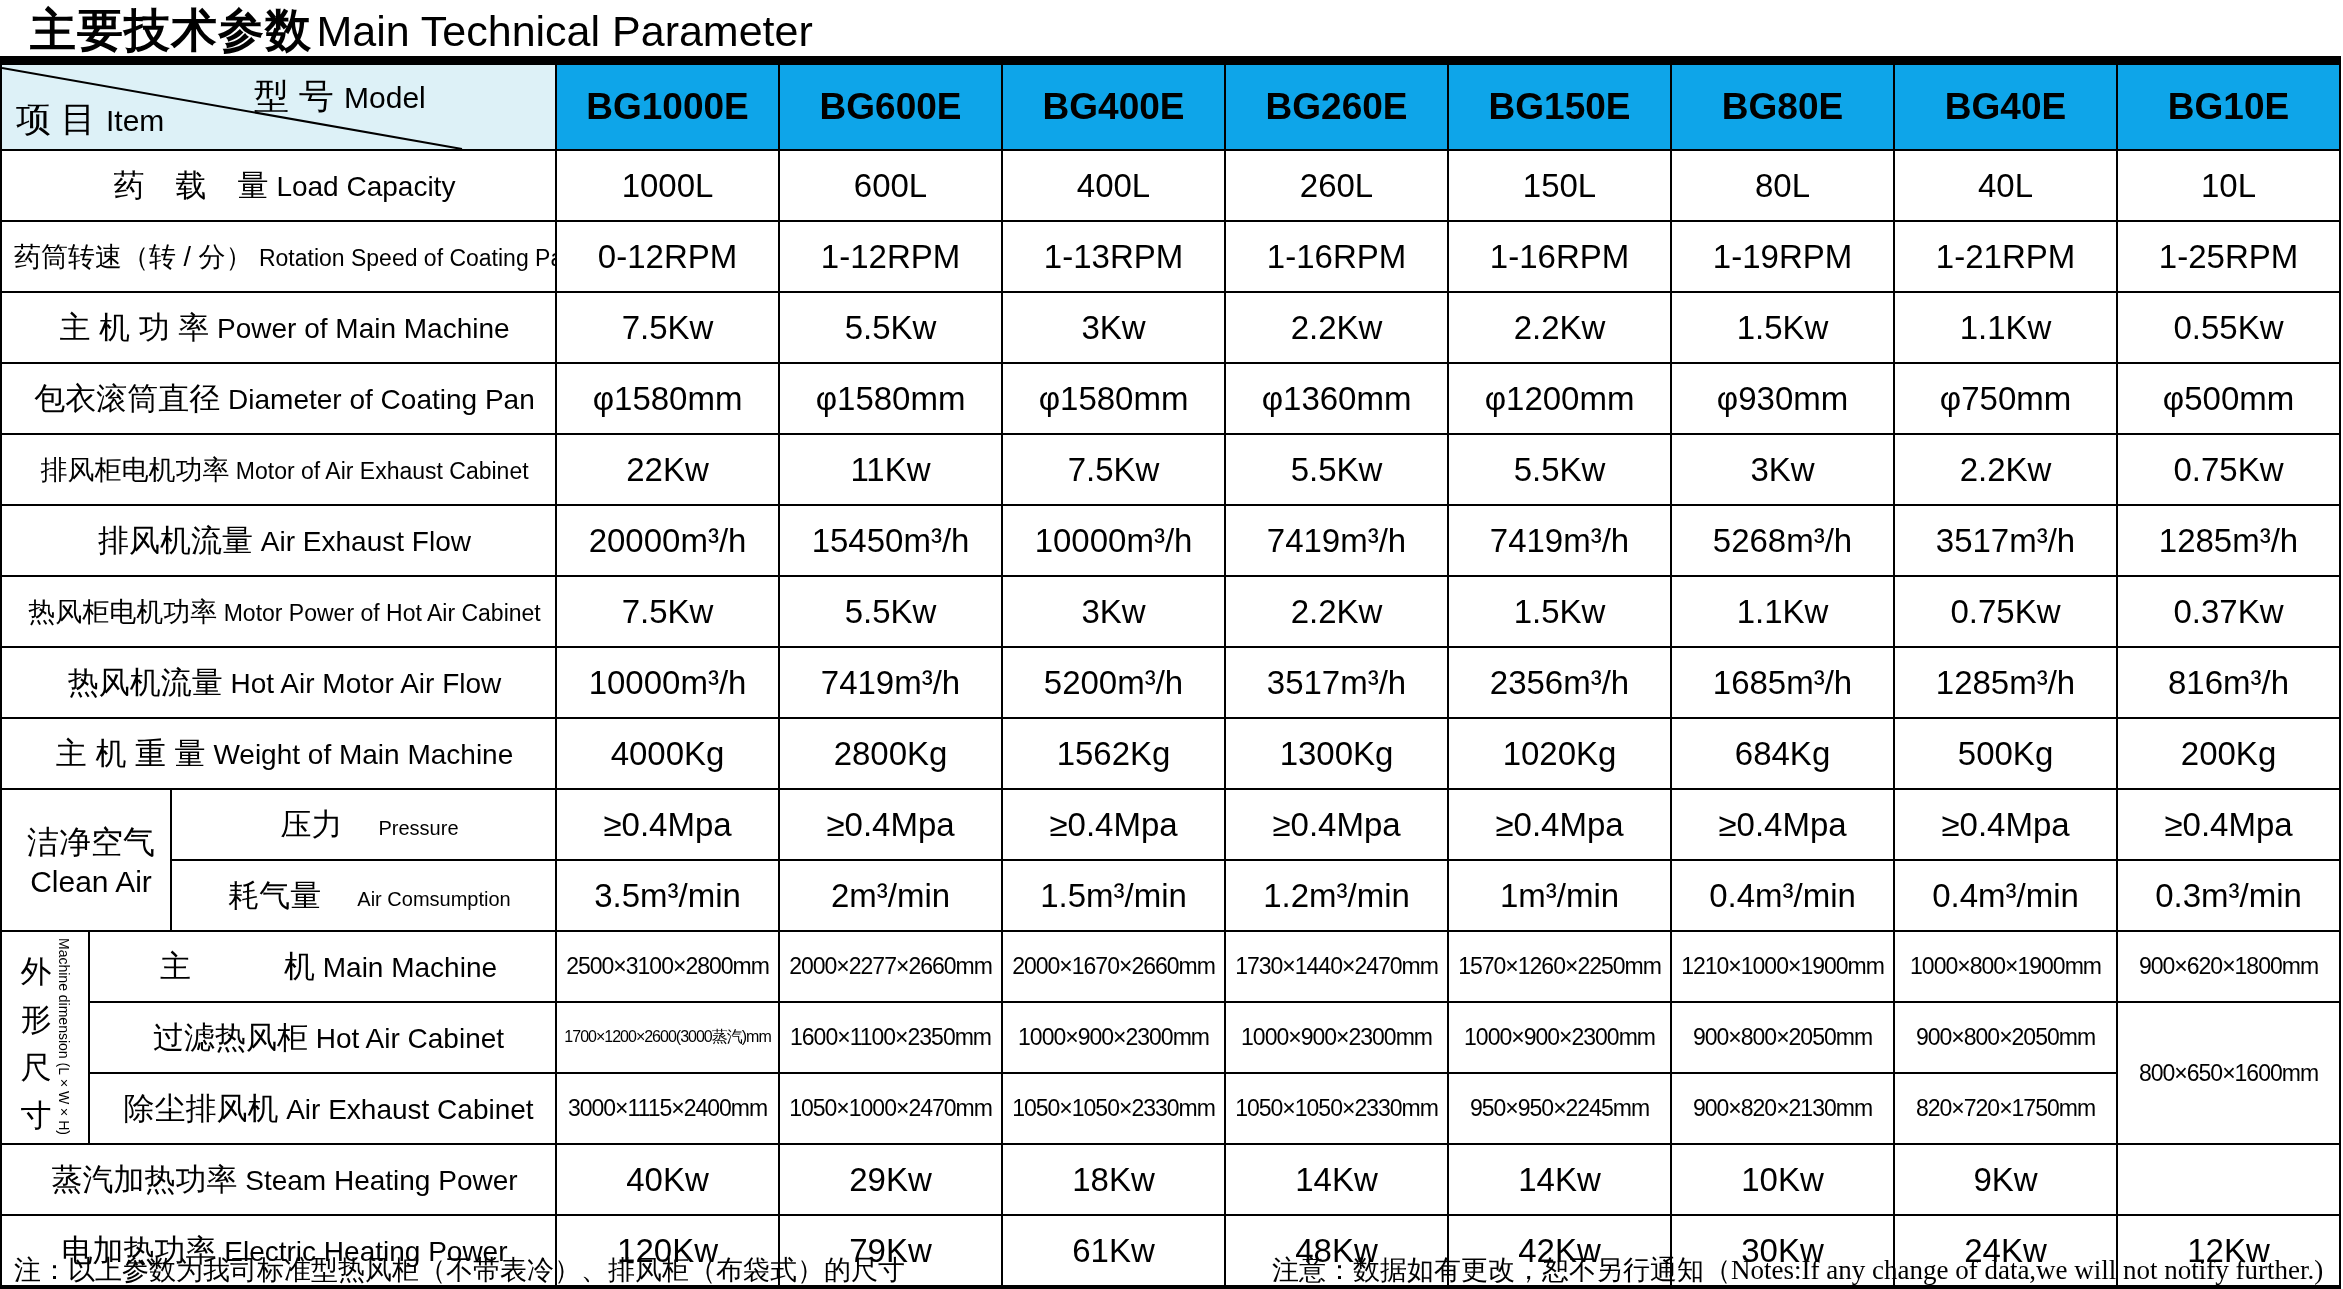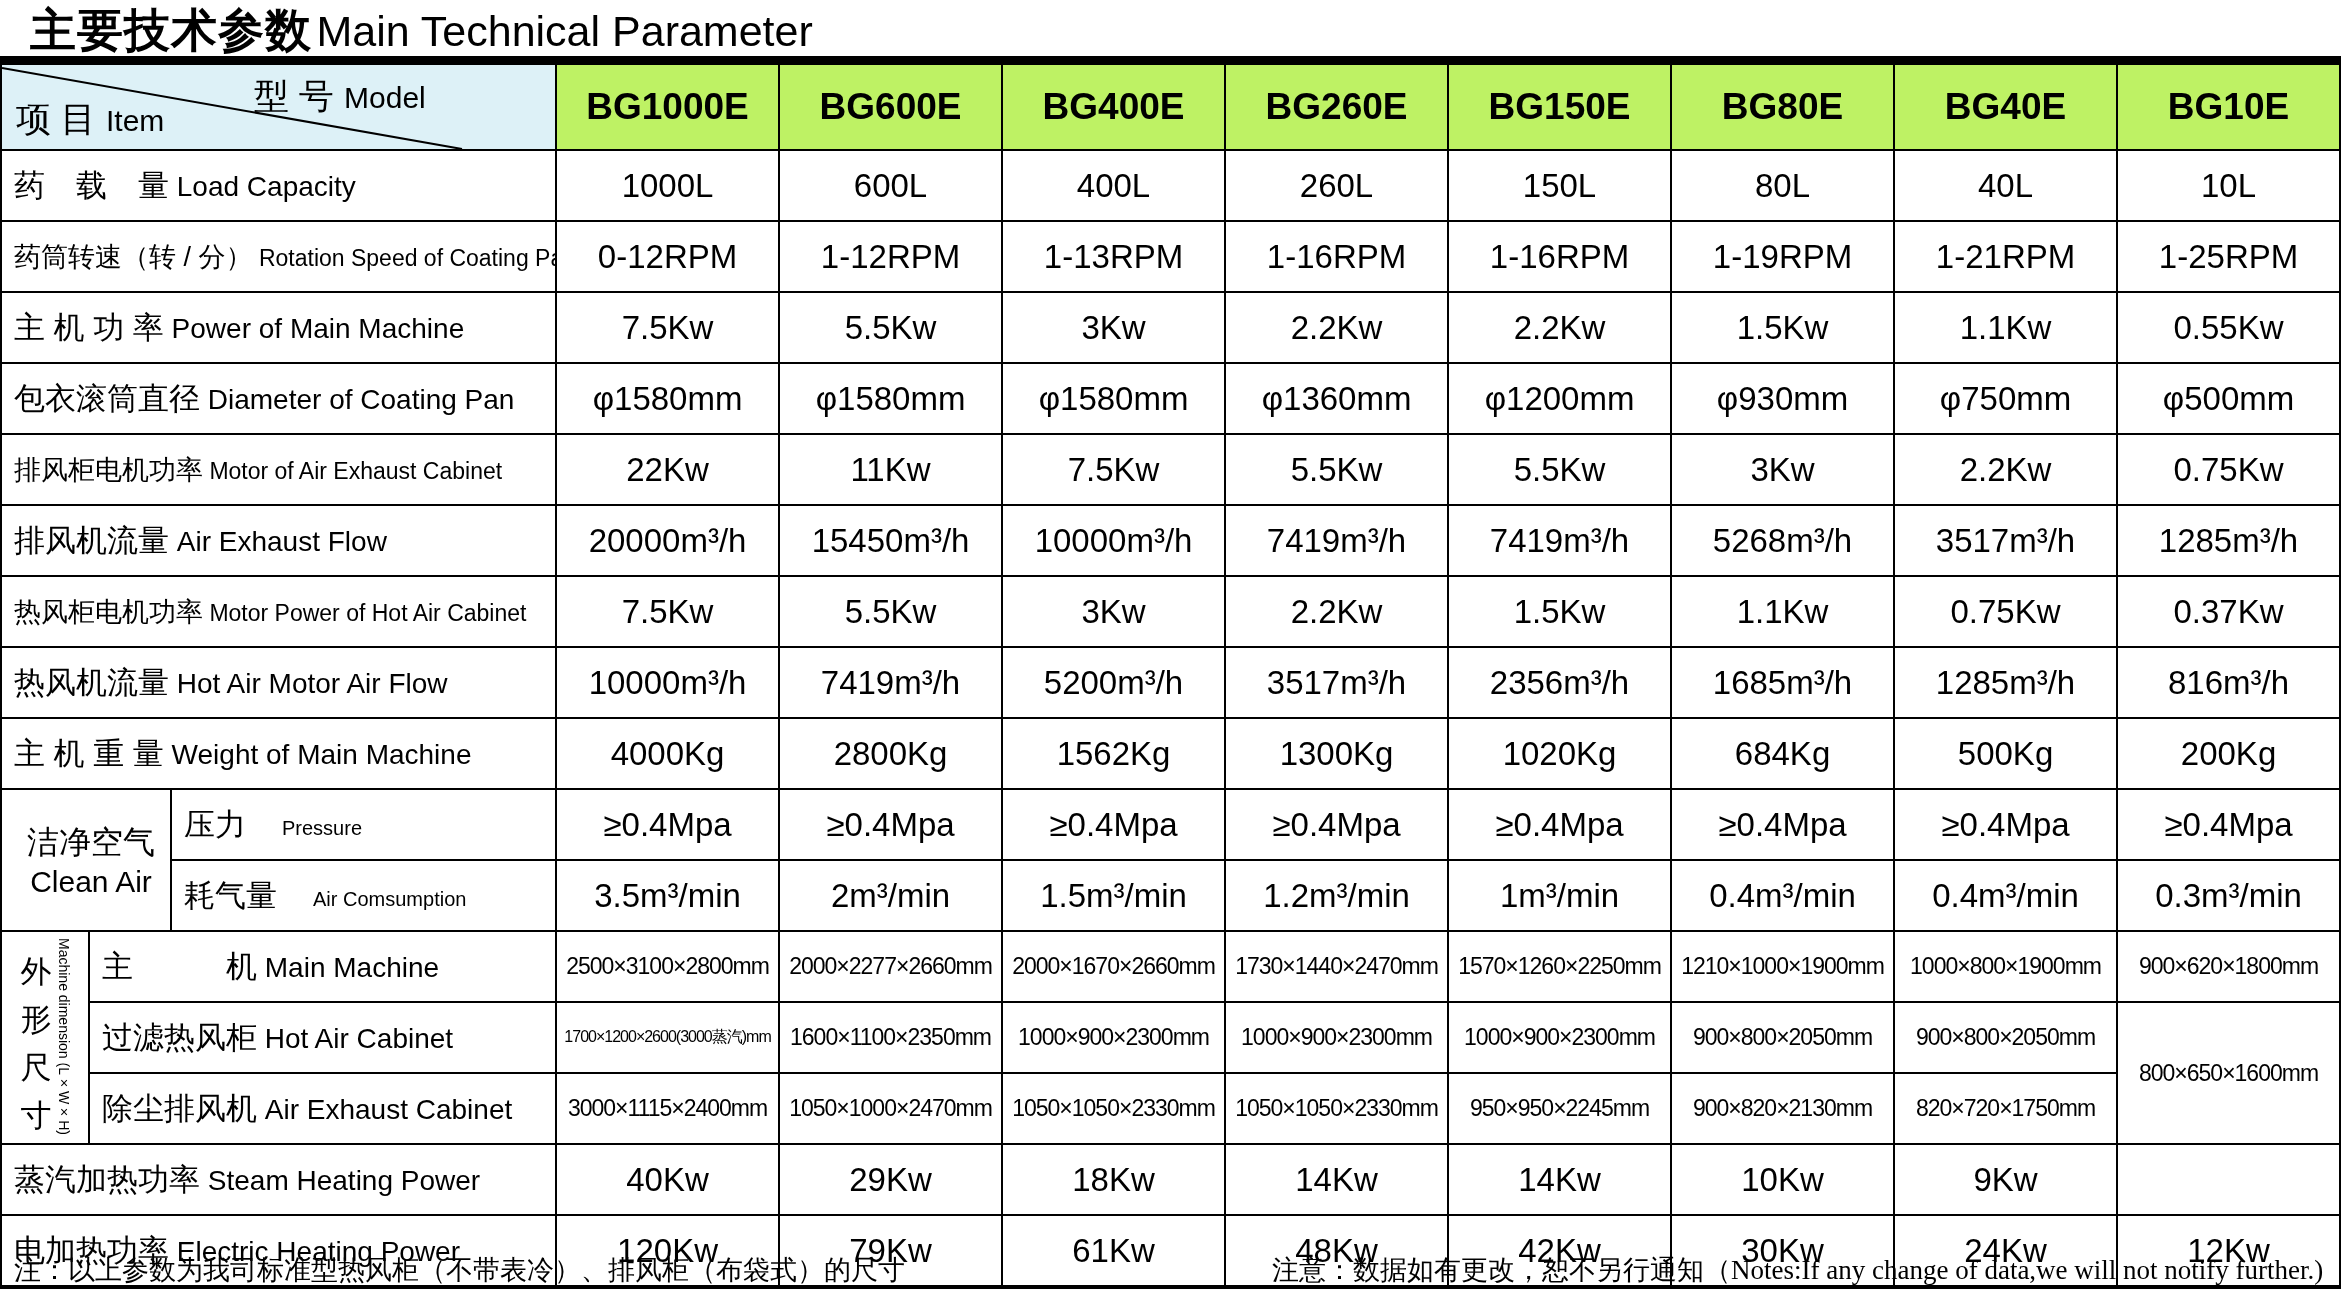--- a/index.html
+++ b/index.html
@@ -6,31 +6,31 @@
   body{width:2343px;height:1289px;position:relative;font-family:"Liberation Sans",sans-serif;color:#000;}
 
   .title{position:absolute;top:0;left:6px;height:50px;white-space:nowrap;margin-left:24px;}
   .title .zh{font-size:46px;font-weight:bold;letter-spacing:1px;}
   .title .en{font-size:43px;font-weight:normal;}
 
   table{position:absolute;top:56px;left:0;width:2075px;border-collapse:collapse;table-layout:fixed;}
   th,td{border:2px solid #000;padding:0;overflow:hidden;}
   table{border-top:9px solid #000;border-bottom:4px solid #000;}
 
-  thead th{height:84px;background:#bef264;font-size:37px;font-weight:bold;text-align:center;}
+  thead th{height:84px;background:#0ea5e9;font-size:37px;font-weight:bold;text-align:center;}
   td{height:69px;vertical-align:middle;}
 
   .diag{position:relative;background:#ddf1f7;}
   .diag svg{position:absolute;top:0;left:0;}
   .diag .model-lab{position:absolute;top:8px;left:252px;font-weight:normal;white-space:nowrap;}
   .diag .item-lab{position:absolute;bottom:6px;left:14px;font-weight:normal;white-space:nowrap;}
   .diag .zh{font-size:35px;}
   .diag .en{font-size:30px;}
 
-  .lbl{text-align:left;padding-left:12px;white-space:nowrap;}
+  .lbl{text-align:center;padding-left:12px;white-space:nowrap;}
   .lbl .zh{font-size:31px;}
   .lbl .en{font-size:28px;}
   .lbl.compact .zh{font-size:27px;}
   .lbl.compact .en{font-size:23px;}
 
   .val{text-align:center;font-size:33px;white-space:nowrap;}
   .val.dim{font-size:23px;letter-spacing:-1px;}
   .val.dim.xs{font-size:16px;}
 
   .grp{text-align:center;padding-left:10px;white-space:nowrap;}

